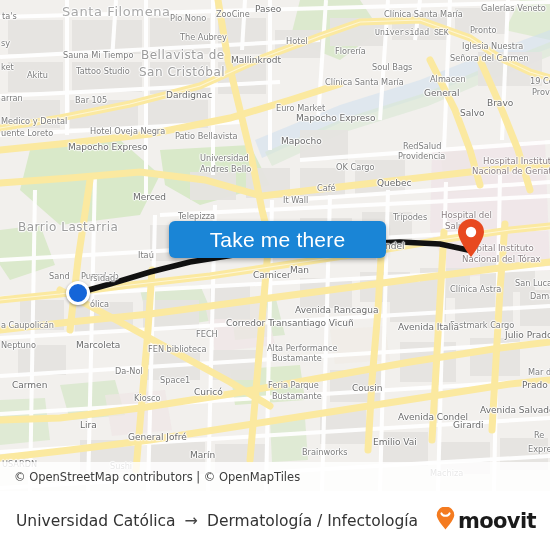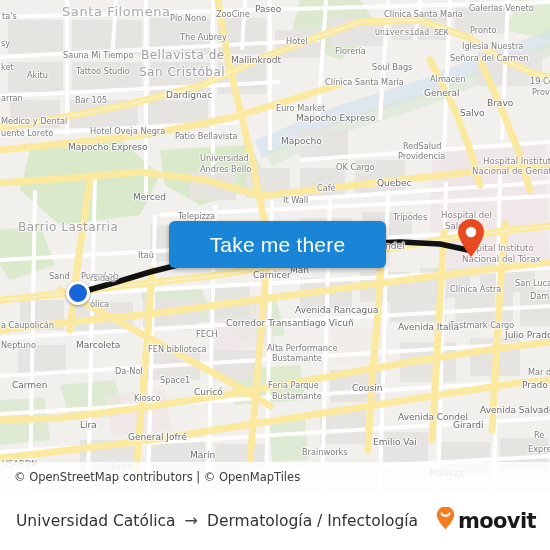--- a/index.html
+++ b/index.html
@@ -31,21 +31,21 @@
     pointer-events:none;
   }
   .lbl.poi{color:#7b7b7b;font-size:8.2px;}
   .lbl.street{color:#6a6a6a;font-size:9px;}
   .lbl.big{color:#a8a8a8;font-size:13px;letter-spacing:.6px;}
   .lbl.area{color:#9c9c9c;font-size:12px;letter-spacing:.5px;}
   .lbl.hosp{color:#8a7f82;font-size:8.6px;}
 
   
   #take-me-there{
-    position:absolute;left:169px;top:221px;width:217px;height:47px;
+    position:absolute;left:169px;top:221px;width:217px;height:37px;
     background:#1a85d6;
     border:0;border-radius:6px;
     color:#fff;
     font-family:"Liberation Sans", sans-serif;
     font-size:21px;
     letter-spacing:.2px;
     cursor:pointer;
     box-shadow:0 2px 5px rgba(0,0,0,.32);
     display:flex;align-items:center;justify-content:center;
     padding:0;
@@ -257,21 +257,21 @@
         </g>
       </g>
     </svg>
 
     <div id="map-labels">
         <div class="lbl poi" style="left: 2px; top: 11px;">ta's</div>
         <div class="lbl big" style="left: 62px; top: 7px;">Santa Filomena</div>
         <div class="lbl poi" style="left: 170px; top: 13px;">Pío Nono</div>
         <div class="lbl poi" style="left: 216px; top: 9px;">ZooCine</div>
         <div class="lbl street" style="left: 255px; top: 4px;">Paseo</div>
-        <div class="lbl poi" style="left: 469px; top: 3px;">Galerías Veneto</div>
+        <div class="lbl poi" style="left: 481px; top: 3px;">Galerías Veneto</div>
         <div class="lbl poi" style="left: 384px; top: 9px;">Clínica Santa María</div>
         <div class="lbl poi" style="left: 180px; top: 32px;">The Aubrey</div>
         <div class="lbl poi" style="left: 375px; top: 28px; font-family: Liberation Mono, monospace;">Universidad SEK</div>
         <div class="lbl poi" style="left: 470px; top: 25px;">Pronto</div>
         <div class="lbl poi" style="left: 1px; top: 38px;">sy</div>
         <div class="lbl poi" style="left: 63px; top: 50px;">Sauna Mi Tiempo</div>
         <div class="lbl area" style="left: 141px; top: 50px;">Bellavista de</div>
         <div class="lbl poi" style="left: 286px; top: 36px;">Hotel</div>
         <div class="lbl poi" style="left: 335px; top: 46px;">Florería</div>
         <div class="lbl poi" style="left: 462px; top: 41px;">Iglesia Nuestra</div>

